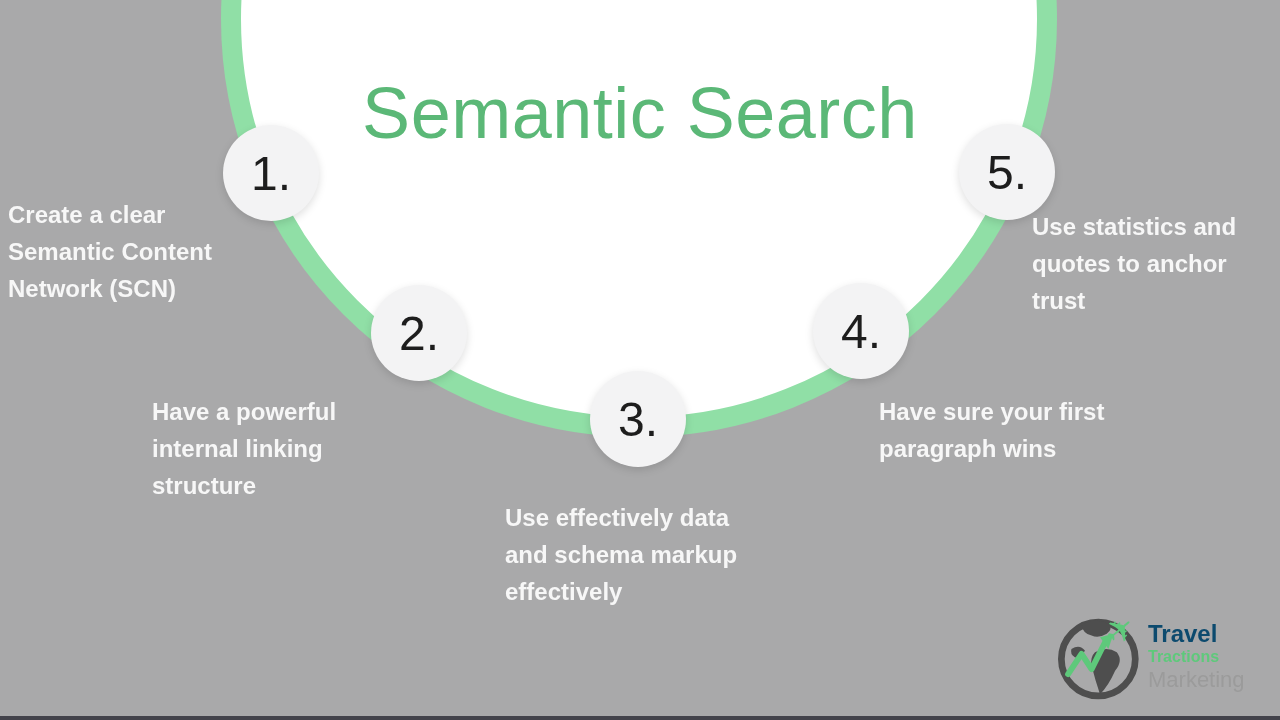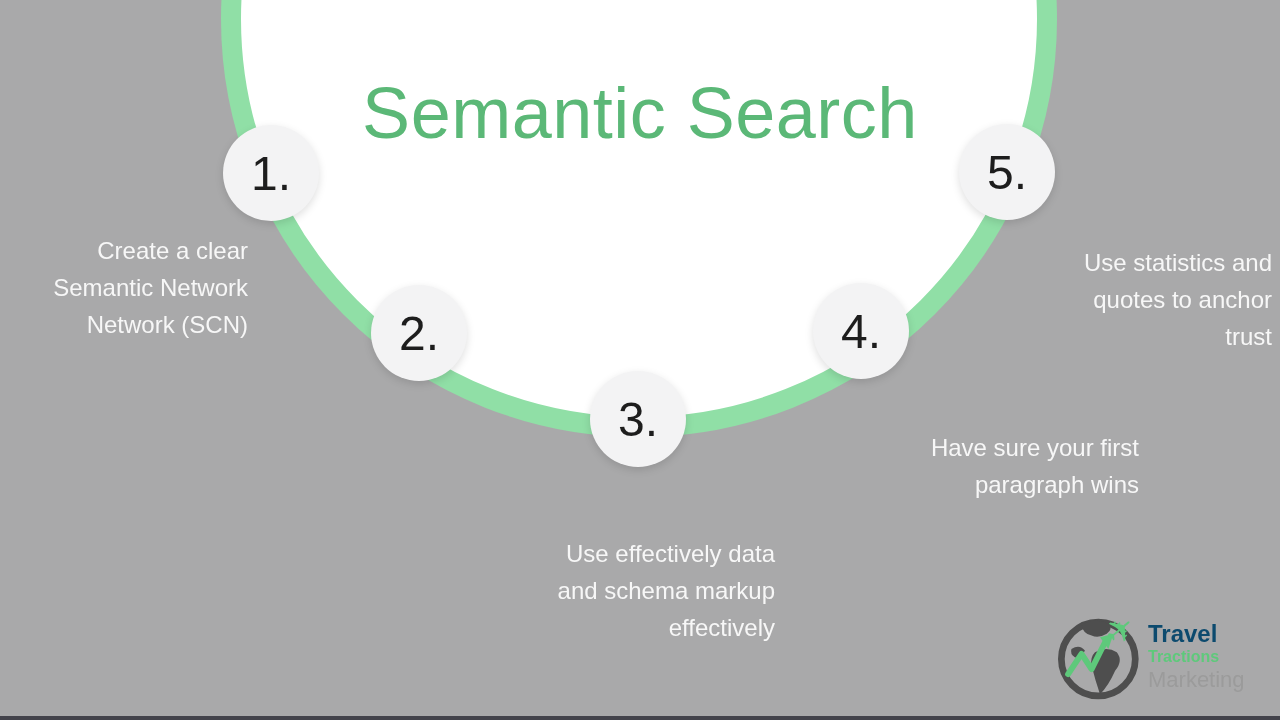--- a/index.html
+++ b/index.html
@@ -25,22 +25,22 @@
     box-shadow:0 3px 8px rgba(0,0,0,0.13);
     display:flex;align-items:center;justify-content:center;
     color:var(--number-color,#1d1d1d);font-size:48px;font-weight:400;
   }
   .num-1{left:223px;top:125px;}
   .num-2{left:371px;top:285px;}
   .num-3{left:590px;top:371px;}
   .num-4{left:813px;top:283px;}
   .num-5{left:959px;top:124px;}
   .step-text{
-    position:absolute;text-align:right;
-    color:var(--text-white,#f7f7f7);font-size:24px;line-height:37px;font-weight:400;margin-top:36px;
+    position:absolute;text-align:left;
+    color:var(--text-white,#f7f7f7);font-size:24px;line-height:37px;font-weight:700;
   }
   .text-1{left:8px;top:196px;width:240px;}
   .text-2{left:152px;top:393px;width:240px;}
   .text-3{left:505px;top:499px;width:270px;}
   .text-4{left:879px;top:393px;width:260px;}
   .text-5{left:1032px;top:208px;width:240px;}
   .logo{position:absolute;left:1058px;top:612px;width:215px;height:96px;}
   .logo svg{position:absolute;left:0;top:3px;}
   .plane-icon{
     position:absolute;left:48px;top:-2px;font-size:34px;
@@ -79,24 +79,29 @@
   </div>
   <div class="num-circle num-4">
     <span>4.</span>
   </div>
   <div class="num-circle num-5">
     <span>5.</span>
   </div>
 
   <div class="step-text text-1">
     <div>Create a clear</div>
-    <div>Semantic Network</div>
+    <div>Semantic Content</div>
     <div>Network (SCN)</div>
   </div>
 
+  <div class="step-text text-2">
+    <div>Have a powerful</div>
+    <div>internal linking</div>
+    <div>structure</div>
+  </div>
 
   <div class="step-text text-3">
     <div>Use effectively data</div>
     <div>and schema markup</div>
     <div>effectively</div>
   </div>
 
   <div class="step-text text-4">
     <div>Have sure your first</div>
     <div>paragraph wins</div>

